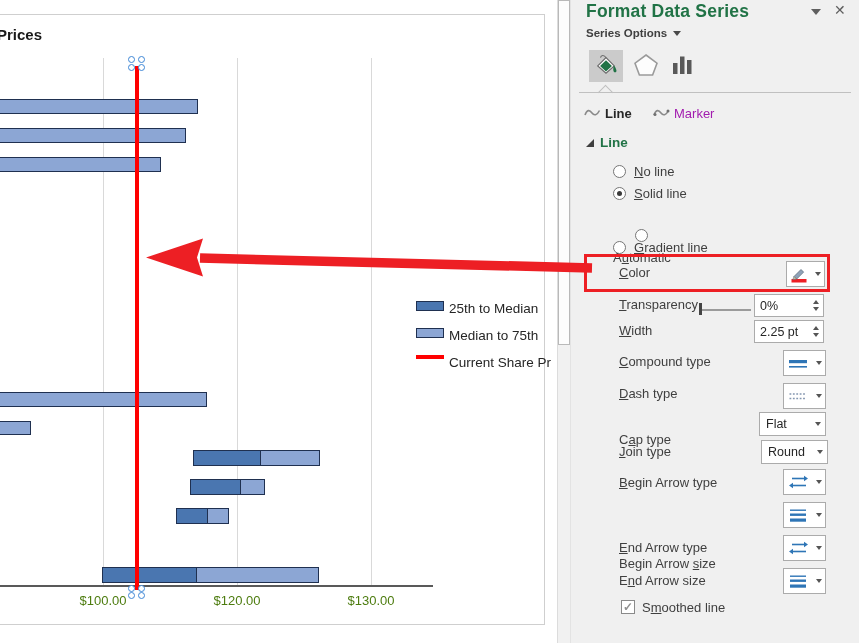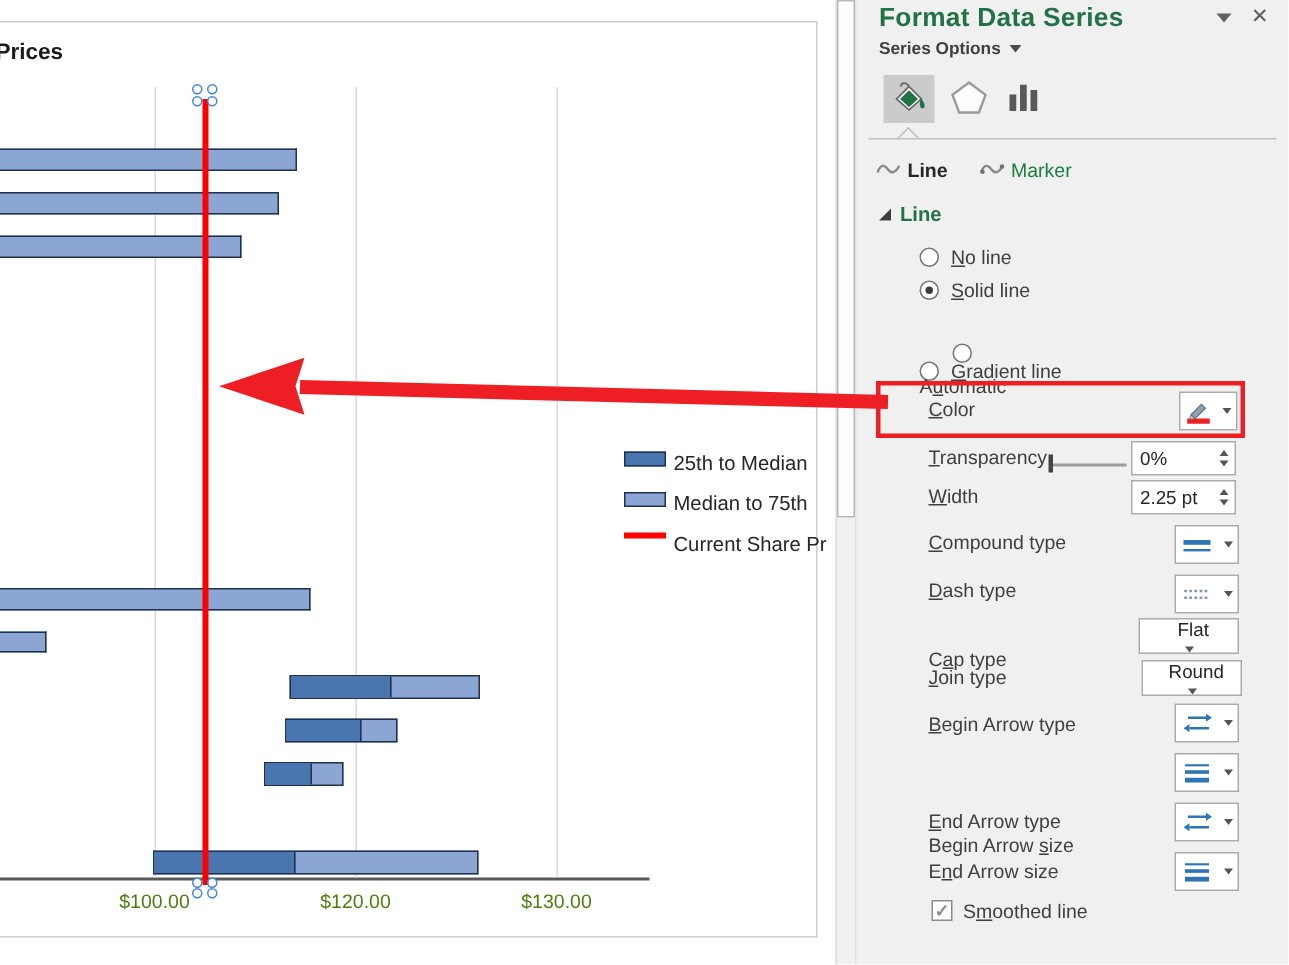--- a/index.html
+++ b/index.html
@@ -38,37 +38,37 @@
   #pane-chevron { position:absolute; left:240px; top:9px; width:0; height:0; border-top:6px solid #5f5f5f; border-left:5px solid transparent; border-right:5px solid transparent; }
   #pane-close { position:absolute; left:263px; top:2px; font-size:14px; color:#5f5f5f; }
   #series-options { position:absolute; left:15px; top:27px; font-size:11.5px; font-weight:bold; color:#404040; }
   .dd-tri { display:inline-block; width:0; height:0; border-top:5px solid #4a4a4a; border-left:4px solid transparent; border-right:4px solid transparent; margin-left:6px; vertical-align:middle; }
   .icon-tab { position:absolute; top:50px; width:34px; height:32px; display:flex; align-items:center; justify-content:center; }
   .icon-tab.selected { background:#cbcbcb; }
   #pane-divider { position:absolute; left:8px; top:92px; width:272px; height:1px; background:#c0c0c0; }
   #pane-notch { position:absolute; left:29px; top:87px; width:11px; height:11px; background:#f0f0f0; border-left:1px solid #c0c0c0; border-top:1px solid #c0c0c0; transform:rotate(45deg); }
   .lm-tab { position:absolute; top:106px; display:flex; align-items:center; gap:4px; }
   #tab-line { left:13px; font-weight:bold; color:#262626; }
-  #tab-marker { left:82px; color:#15803d;align-items:flex-end; }
+  #tab-marker { left:82px; color:#a21caf;align-items:flex-end; }
   #section-line { position:absolute; left:15px; top:135px; display:flex; align-items:center; gap:6px; }
   #section-line .tri { width:0; height:0; border-bottom:8px solid #3f3f3f; border-left:8px solid transparent; }
   #section-line .txt { color:#217346; font-weight:bold; font-size:13.5px; }
   .radio-row { position:absolute; left:42px; display:flex; align-items:center; gap:8px; height:16px; }
   .radio { width:13px; height:13px; border-radius:50%; border:1px solid #767676; background:#fff; position:relative; flex:0 0 auto; }
   .radio.sel::after { content:""; position:absolute; left:3px; top:3px; width:5px; height:5px; border-radius:50%; background:#3a3a3a; }
   .plabel { position:absolute; left:48px; white-space:nowrap; }
   .spinner { position:absolute; left:183px; width:70px; height:23px; background:#fff; border:1px solid #ababab; display:flex; align-items:center; }
   .spinner .val { flex:1; padding-left:5px; font-size:12.5px; color:#262626; }
   .spin-arrows { width:15px; height:100%; display:flex; flex-direction:column; align-items:center; justify-content:center; gap:3px; }
   .tri-up   { width:0; height:0; border-bottom:4px solid #555; border-left:3.5px solid transparent; border-right:3.5px solid transparent; }
   .tri-down { width:0; height:0; border-top:4px solid #555; border-left:3.5px solid transparent; border-right:3.5px solid transparent; }
   .icon-btn { position:absolute; left:212px; width:43px; height:26px; background:#fff; border:1px solid #ababab; display:flex; align-items:center; }
   .icon-btn .ic { flex:1; display:flex; align-items:center; justify-content:center; }
   .icon-btn .dd { width:13px; display:flex; justify-content:center; }
-  .text-dd { position:absolute; width:67px; height:24px; background:#fff; border:1px solid #ababab; display:flex; align-items:center;flex-direction:column; }
+  .text-dd { position:absolute; width:67px; height:24px; background:#fff; border:1px solid #ababab; display:flex; align-items:center; }
   .text-dd .val { flex:1; padding-left:6px; font-size:12.5px; color:#262626; }
   .text-dd .dd { width:15px; display:flex; justify-content:center; }
   #slider-track { position:absolute; left:130px; top:309px; width:50px; height:2px; background:#9b9b9b; }
   #slider-thumb { position:absolute; left:128px; top:303px; width:3px; height:12px; background:#444; }
   #smooth-check { position:absolute; left:50px; top:600px; width:14px; height:14px; background:#fff; border:1px solid #8a8a8a; font-size:12px; line-height:12px; text-align:center; color:#8f8f8f; font-weight:bold; }
   
   #color-hl-rect { position:absolute; left:584px; top:254px; width:246px; height:38px; border:3px solid #ed1f24; z-index:20; pointer-events:none; }
   #annotation-arrow { position:absolute; left:0; top:0; z-index:21; pointer-events:none; }
 </style>
 </head>

